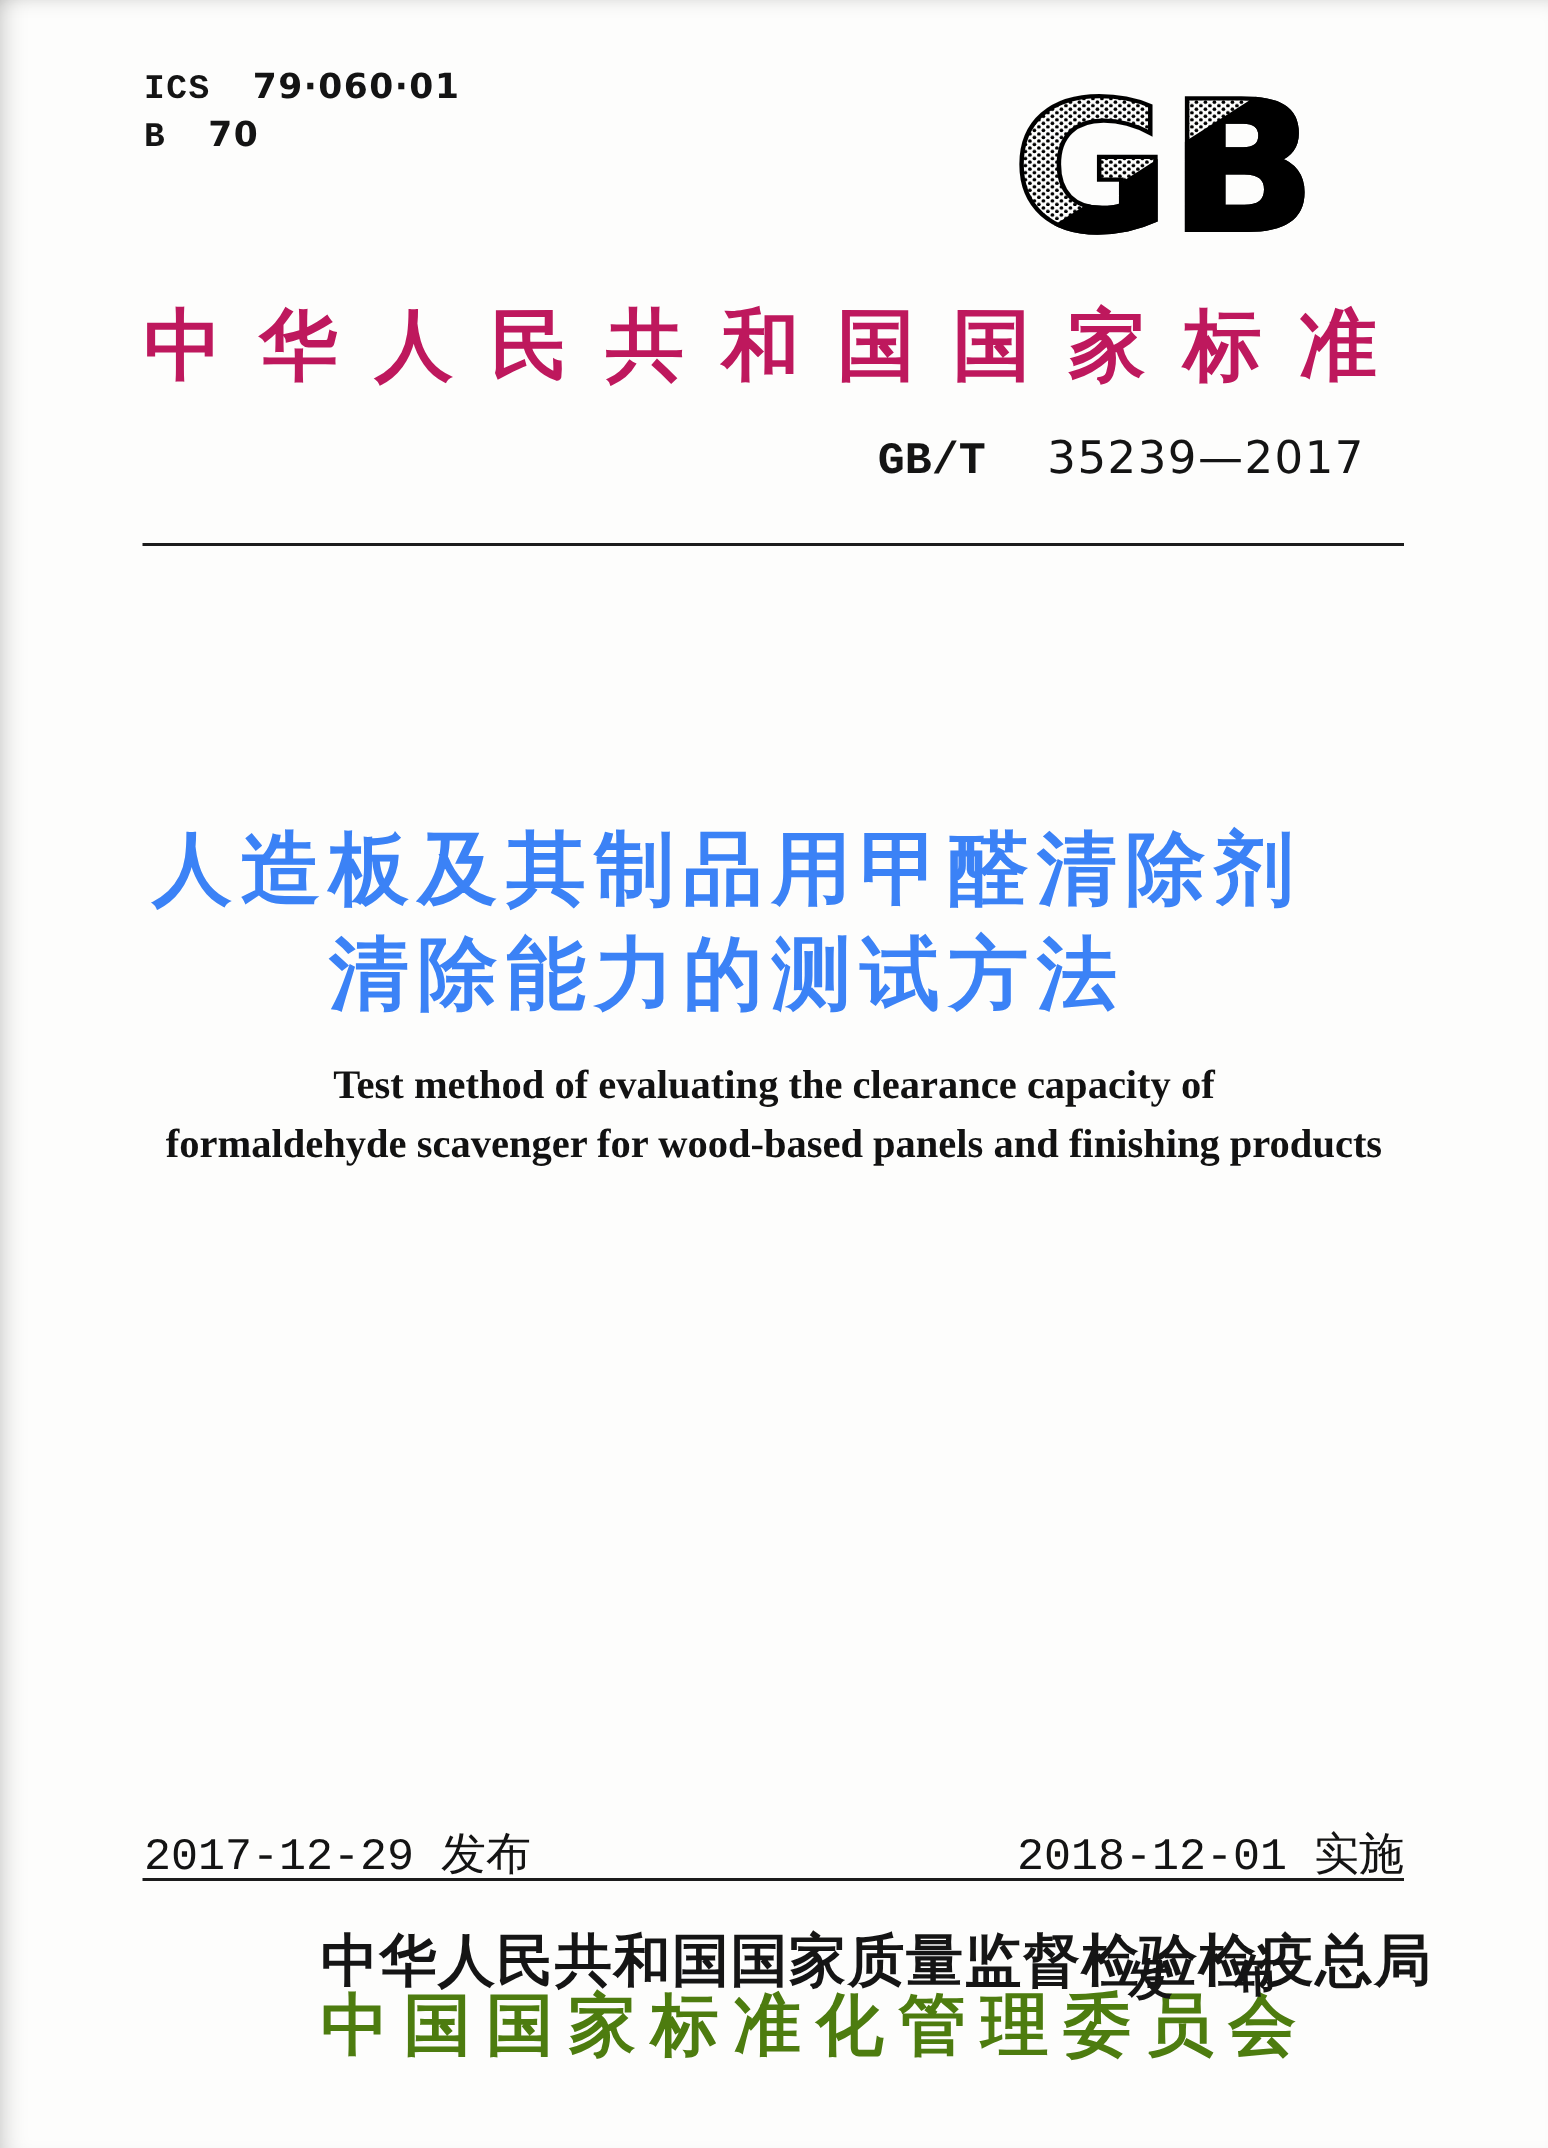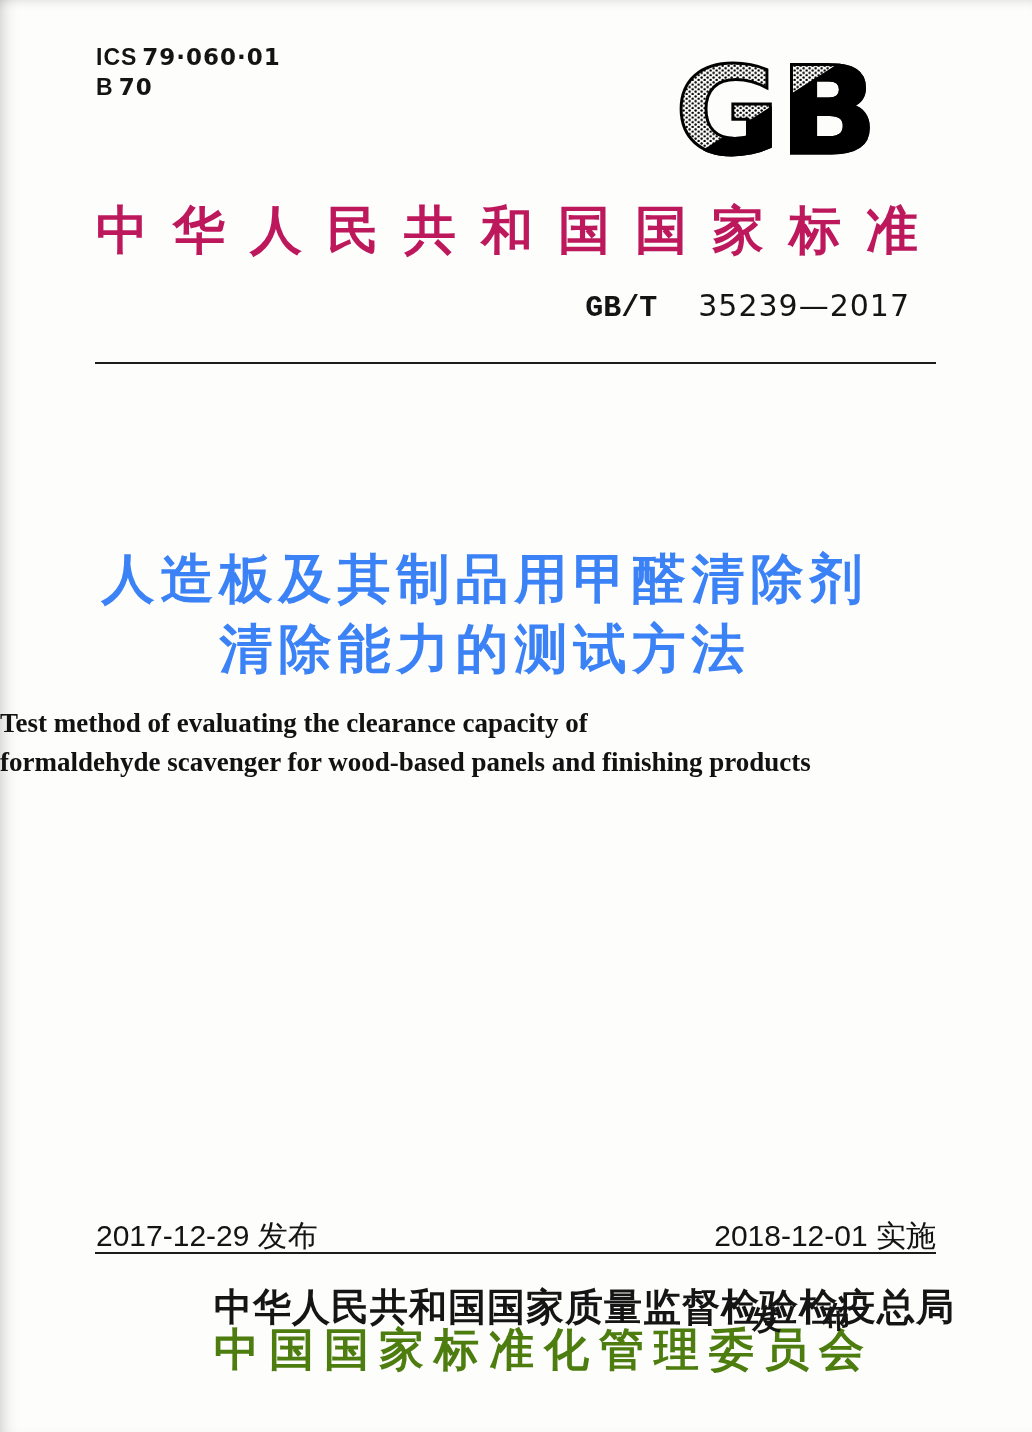--- a/index.html
+++ b/index.html
@@ -23,23 +23,23 @@
   .ics-block {
     position: absolute;
     left: 96px;
     top: 42px;
     line-height: 30px;
     font-size: 23px;
     letter-spacing: 1px;
     white-space: nowrap;
   }
   .ics-label {
-    font-family: Liberation Sans, sans-serif;
-    font-weight: 700;
-    margin-right: 5px;
+    font-family: Liberation Mono, monospace;
+    font-weight: 700;
+    margin-right: 28px;
   }
   .ics-value {
     font-family: "DejaVu Sans", sans-serif;
     font-weight: 700;
   }
 
   
   .gb-logo {
     position: absolute;
     left: 664px;
@@ -108,37 +108,38 @@
     color: #3b82f6;
     font-family: Liberation Mono, monospace;
   }
 
   
   .title-en {
     position: absolute;
     left: 0;
     top: 704px;
     width: 1032px;
+    text-align: center;
     font-family: "Liberation Serif", serif;
     font-weight: 700;
     font-size: 27px;
     line-height: 39px;
     color: #121212;
   }
 
   
   .dates-row {
     position: absolute;
     left: 96px;
     top: 1216px;
     width: 840px;
     display: flex;
     justify-content: space-between;
     font-size: 30px;
-    font-family: Liberation Sans, sans-serif;
+    font-family: Liberation Mono, monospace;
     color: #141414;
     gap: 14px;
   }
 
   
   .issuer-line1 {
     position: absolute;
     left: 214px;
     top: 1282px;
     font-family: "Liberation Serif", serif;

